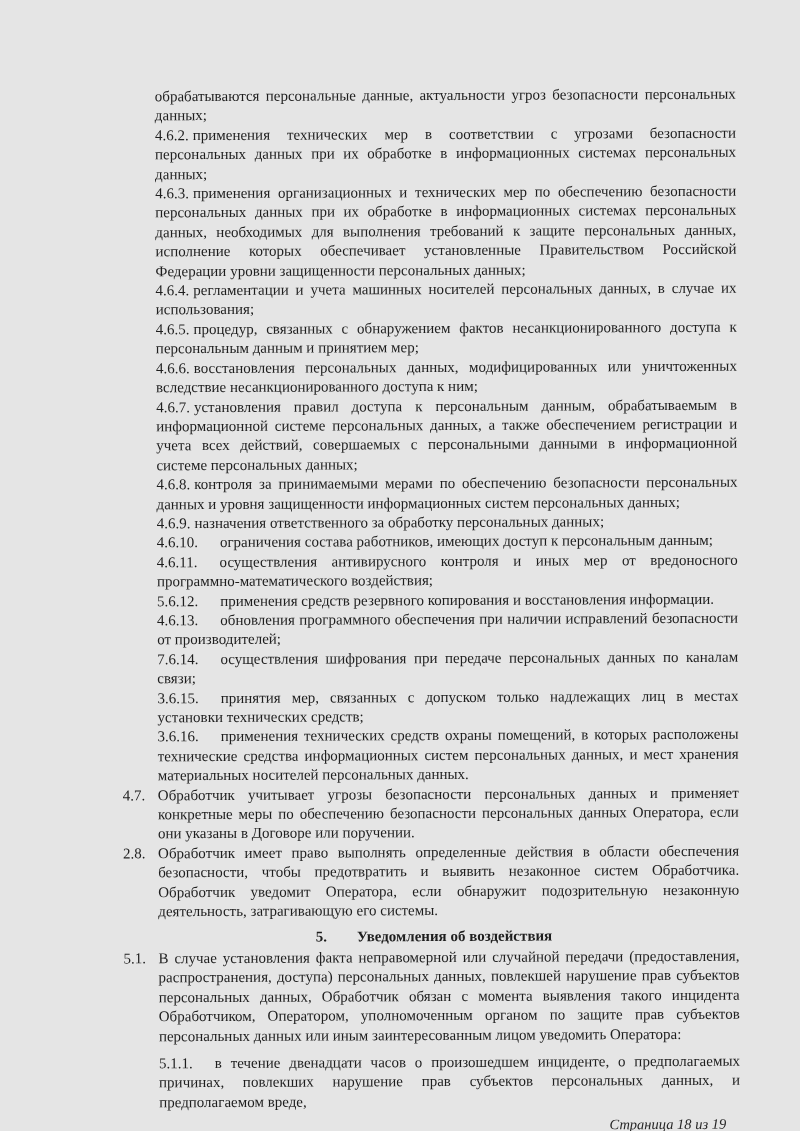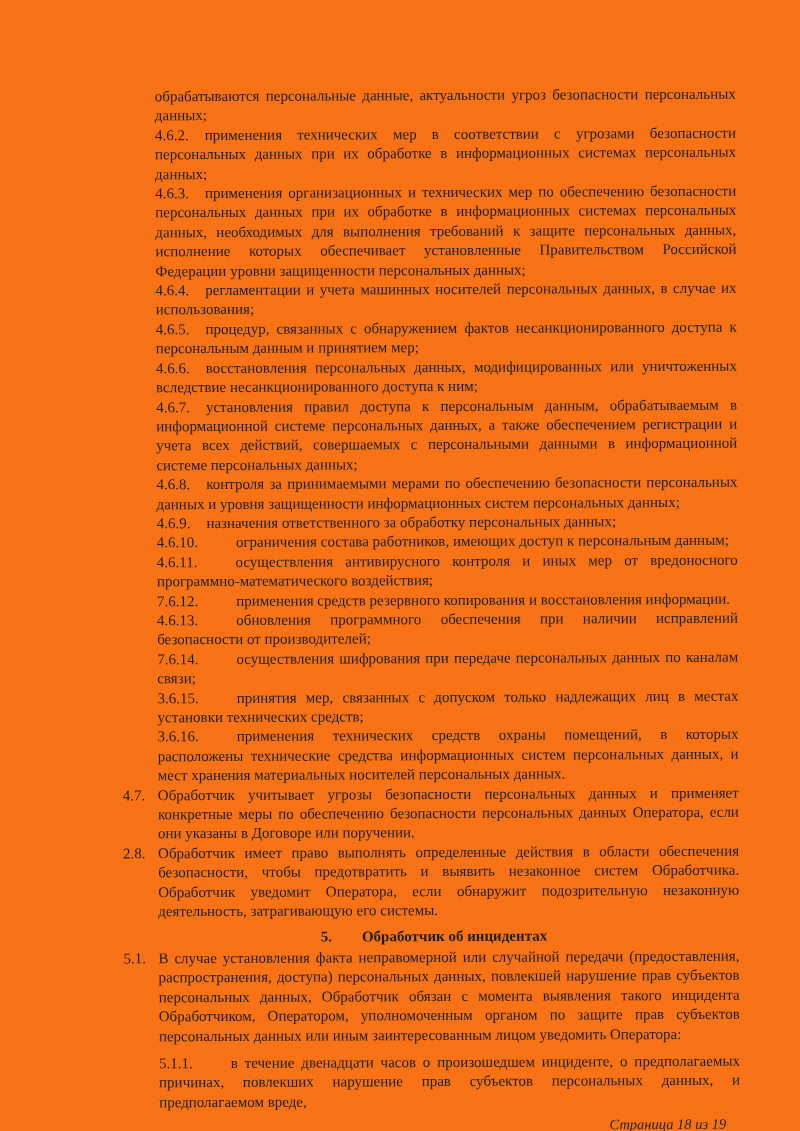--- a/index.html
+++ b/index.html
@@ -4,40 +4,40 @@
 <style>
   html, body {
     margin: 0;
     padding: 0;
     background: #ffffff;
   }
   .page {
     position: relative;
     width: 800px;
     height: 1131px;
-    background: #f97316;
+    background: #e5e5e5;
     overflow: hidden;
     font-family: "Liberation Serif", "DejaVu Serif", serif;
     color: #1e1e1e;
   }
   .content {
     position: absolute;
     left: 157px;
     top: 86px;
     width: 581px;
     font-size: 15px;
     line-height: 19.4px;
     text-align: justify;
     transform: rotate(-0.25deg);
     transform-origin: 50% 50%;
   }
   .content p { margin: 0; }
   .num { white-space: nowrap; }
-  .num.sm { margin-right: 16px; }
-  .num.wide { margin-right: 38px; }
+  .num.sm { margin-right: 4px; }
+  .num.wide { margin-right: 22px; }
   .hang { position: relative; }
   .hang > .num {
     position: absolute;
     left: -35px;
     top: 0;
     margin-right: 15px;
   }
   .section-heading {
     text-align: center;
     font-weight: bold;
@@ -76,35 +76,35 @@
     <p><span class="num sm">4.6.7.</span><span>установления правил доступа к персональным данным, обрабатываемым в информационной системе персональных данных, а также обеспечением регистрации и учета всех действий, совершаемых с персональными данными в информационной системе персональных данных;</span></p>
 
     <p><span class="num sm">4.6.8.</span><span>контроля за принимаемыми мерами по обеспечению безопасности персональных данных и уровня защищенности информационных систем персональных данных;</span></p>
 
     <p><span class="num sm">4.6.9.</span><span>назначения ответственного за обработку персональных данных;</span></p>
 
     <p><span class="num wide">4.6.10.</span><span>ограничения состава работников, имеющих доступ к персональным данным;</span></p>
 
     <p><span class="num wide">4.6.11.</span><span>осуществления антивирусного контроля и иных мер от вредоносного программно-математического воздействия;</span></p>
 
-    <p><span class="num wide">7.6.12.</span><span>применения средств резервного копирования и восстановления информации.</span></p>
+    <p><span class="num wide">5.6.12.</span><span>применения средств резервного копирования и восстановления информации.</span></p>
 
     <p><span class="num wide">4.6.13.</span><span>обновления программного обеспечения при наличии исправлений безопасности от производителей;</span></p>
 
     <p><span class="num wide">7.6.14.</span><span>осуществления шифрования при передаче персональных данных по каналам связи;</span></p>
 
     <p><span class="num wide">3.6.15.</span><span>принятия мер, связанных с допуском только надлежащих лиц в местах установки технических средств;</span></p>
 
     <p><span class="num wide">3.6.16.</span><span>применения технических средств охраны помещений, в которых расположены технические средства информационных систем персональных данных, и мест хранения материальных носителей персональных данных.</span></p>
 
     <p class="hang"><span class="num">4.7.</span><span>Обработчик учитывает угрозы безопасности персональных данных и применяет конкретные меры по обеспечению безопасности персональных данных Оператора, если они указаны в Договоре или поручении.</span></p>
 
     <p class="hang"><span class="num">2.8.</span><span>Обработчик имеет право выполнять определенные действия в области обеспечения безопасности, чтобы предотвратить и выявить незаконное систем Обработчика. Обработчик уведомит Оператора, если обнаружит подозрительную незаконную деятельность, затрагивающую его системы.</span></p>
 
-    <p class="section-heading"><span class="num">5.</span><span>Обработчик об инцидентах</span></p>
+    <p class="section-heading"><span class="num">5.</span><span>Уведомления об воздействия</span></p>
 
     <p class="hang"><span class="num">5.1.</span><span>В случае установления факта неправомерной или случайной передачи (предоставления, распространения, доступа) персональных данных, повлекшей нарушение прав субъектов персональных данных, Обработчик обязан с момента выявления такого инцидента Обработчиком, Оператором, уполномоченным органом по защите прав субъектов персональных данных или иным заинтересованным лицом уведомить Оператора:</span></p>
 
     <p class="sub-item"><span class="num wide">5.1.1.</span><span>в течение двенадцати часов о произошедшем инциденте, о предполагаемых причинах, повлекших нарушение прав субъектов персональных данных, и предполагаемом вреде,</span></p>
 
     <p class="footer-line">Страница 18 из 19</p>
 
   </div>
 </div>
 

